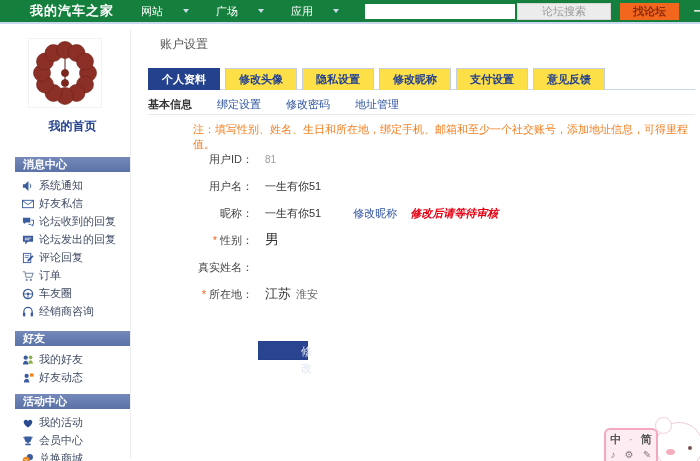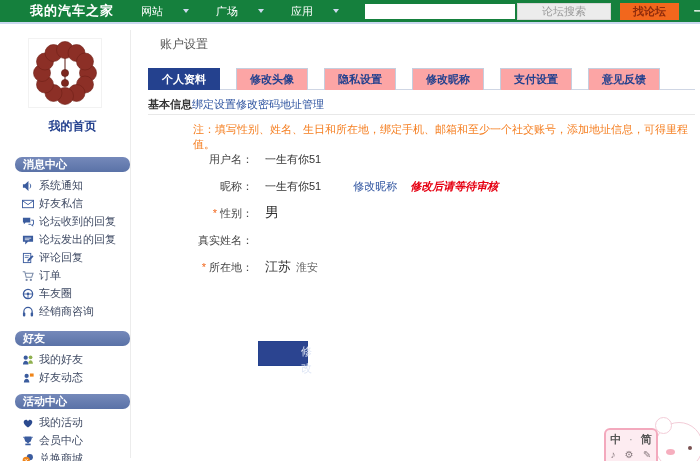--- a/index.html
+++ b/index.html
@@ -20,55 +20,55 @@
                   background:#f2671d;border:0;padding:0 13px;cursor:pointer;}
   .nv-user{margin-left:15px;font-weight:bold;font-size:11px;cursor:pointer;}
   .nv-msg{margin-left:22px;font-size:11px;display:flex;align-items:center;gap:3px;cursor:pointer;}
   .nav-strip{position:absolute;left:0;top:22px;width:700px;height:2px;background:#c9d7ef;}
 
   
   .sidebar{position:absolute;left:15px;top:30px;width:115px;height:428px;border-right:1px solid #ececec;}
   .avatar{margin:8px 0 0 13px;width:72px;height:68px;border:1px solid #f2f2f2;cursor:pointer;display:block;}
   .home-link{margin-top:10px;text-align:center;color:#24418e;font-weight:bold;font-size:12px;cursor:pointer;}
   .sec-h{height:15px;line-height:15px;background:linear-gradient(#7589ba,#5a72a7);color:#fff;
-         font-size:11px;font-weight:bold;padding-left:8px;border-radius:7px;}
+         font-size:11px;font-weight:bold;padding-left:8px;}
   .sec-h.first{margin-top:22px;}
   .sec-h.mid{margin-top:11px;}
   .sec-h.last{margin-top:8px;}
   .s-item{height:17px;display:flex;align-items:center;padding-left:7px;gap:5px;font-size:11px;
           color:#3f4a63;cursor:pointer;margin-top:1px;}
   .s-item svg{width:12px;height:12px;flex:none;}
   .sidebar .pad{height:4px;}
 
   
   .main{position:absolute;left:145px;top:30px;width:552px;height:420px;}
   .pg-title{position:absolute;left:15px;top:6px;font-size:12px;color:#555;}
-  .tabs{position:absolute;left:3px;top:38px;width:547px;height:22px;display:flex;gap:16px;
+  .tabs{position:absolute;left:3px;top:38px;width:547px;height:22px;display:flex;gap:5px;
         border-bottom:1px solid #cfd6e4;box-sizing:border-box;}
   .tab{height:21px;line-height:21px;padding:0 13px;font-size:11px;font-weight:bold;color:#24418e;
-       background:#fca5a5;border:1px solid #c5cede;border-bottom:none;cursor:pointer;}
+       background:#fde047;border:1px solid #c5cede;border-bottom:none;cursor:pointer;}
   .tab.active{background:#24418e;color:#fff;border-color:#24418e;}
   .subnav{position:absolute;left:3px;top:65px;width:547px;height:20px;border-bottom:1px solid #e8e8e8;
-          display:flex;font-size:11px;align-items:center;box-sizing:border-box;}
+          display:flex;gap:25px;font-size:11px;align-items:center;box-sizing:border-box;}
   .subtab{color:#2f54a0;cursor:pointer;}
   .subtab.active{color:#333;font-weight:bold;}
   .note{position:absolute;left:48px;top:92px;font-size:11px;color:#f57e20;}
 
   .form{position:absolute;left:0;top:120px;width:552px;}
   .row{display:flex;align-items:center;height:18px;margin-bottom:9px;font-size:11px;}
   .lbl{width:108px;text-align:right;color:#444;}
   .req{color:#f2671d;margin-right:3px;font-size:11px;}
   .val{margin-left:12px;color:#333;}
   .val.id{font-size:10px;color:#999;}
   .val.gender{font-size:14px;}
   .val.province{font-size:13px;}
   .city{margin-left:5px;font-size:11px;color:#666;}
   .edit-link{margin-left:32px;color:#2f54a0;cursor:pointer;}
   .warn{margin-left:13px;color:#e60012;font-weight:bold;font-style:italic;}
-  .btn-modify{position:absolute;left:113px;top:311px;width:38px;height:25px;background:#2b4490;
+  .btn-modify{position:absolute;left:113px;top:311px;width:38px;height:19px;background:#2b4490;
               color:#dfe6f5;border:1px solid #24418e;font-size:11px;text-align:center;line-height:17px;
               cursor:pointer;box-sizing:border-box;padding-left:42px;}
 
   
   .mascot{position:absolute;left:655px;top:422px;width:46px;height:46px;background:#fff;
           border:1px solid #f3cdd8;border-radius:50%;}
   .mascot .ear{position:absolute;left:-1px;top:-6px;width:15px;height:15px;background:#fff;
                border:1px solid #f3cdd8;border-radius:50%;}
   .mascot .blush{position:absolute;left:10px;top:26px;width:9px;height:6px;background:#f6aebe;
                  border-radius:50%;}
@@ -260,20 +260,24 @@
     <span class="subtab active">基本信息</span>
     <span class="subtab">绑定设置</span>
     <span class="subtab">修改密码</span>
     <span class="subtab">地址管理</span>
   </div>
 
   <div class="note">注：填写性别、姓名、生日和所在地，绑定手机、邮箱和至少一个社交账号，添加地址信息，可得里程值。</div>
 
   <div class="form">
     <div class="row">
+      <span class="lbl">用户ID：</span>
+      <span class="val id">81</span>
+    </div>
+    <div class="row">
       <span class="lbl">用户名：</span>
       <span class="val">一生有你51</span>
     </div>
     <div class="row">
       <span class="lbl">昵称：</span>
       <span class="val">一生有你51</span>
       <span class="edit-link">修改昵称</span>
       <span class="warn">修改后请等待审核</span>
     </div>
     <div class="row">

